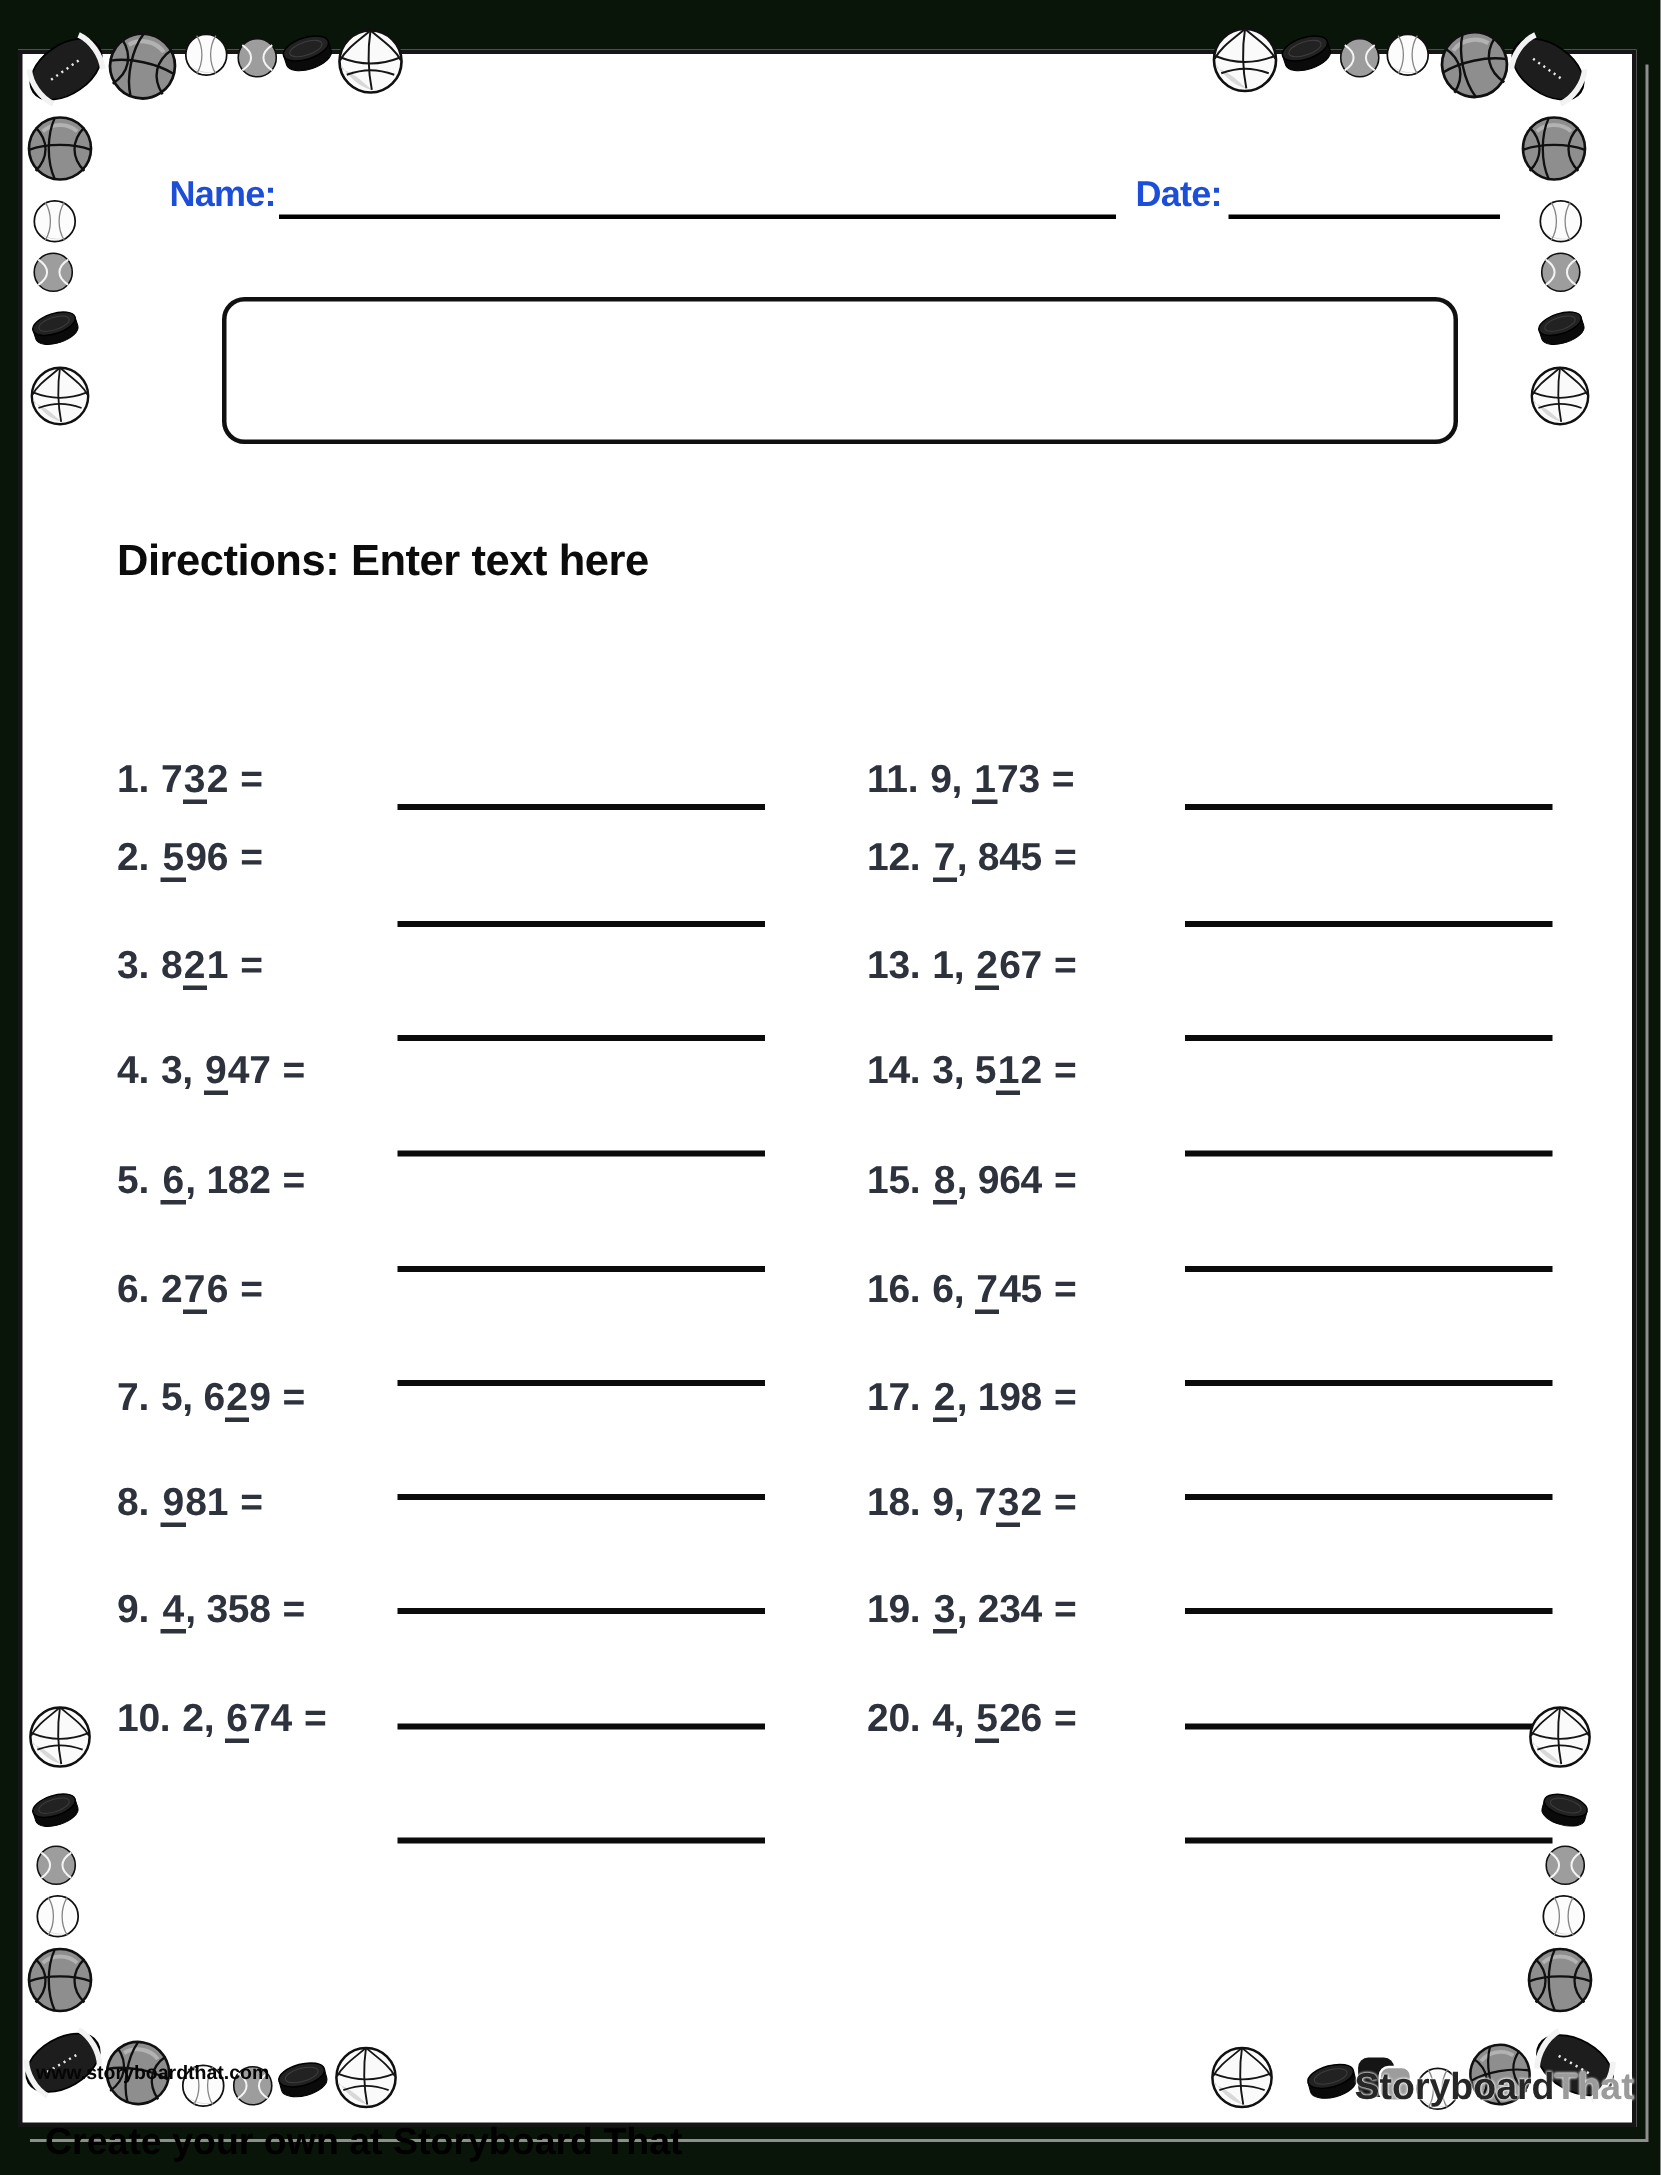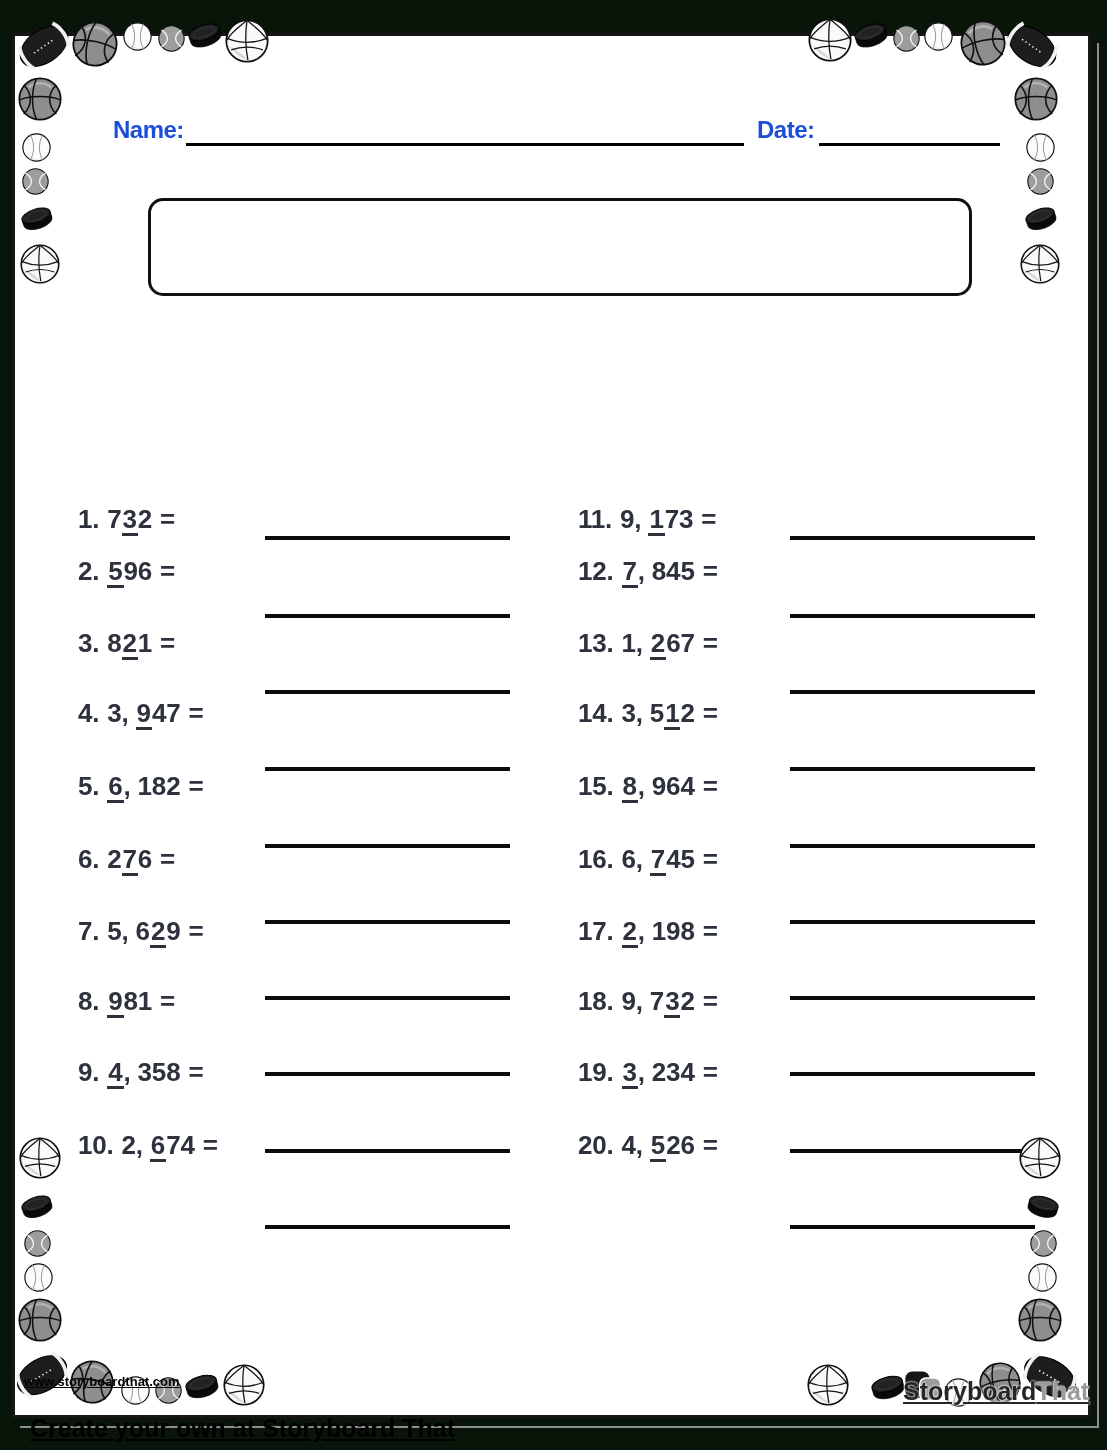--- a/index.html
+++ b/index.html
@@ -61,21 +61,21 @@
   }
   .p-num{margin-right:8px;}
   .p-eq{margin-left:8px;}
   .u{
     display:inline-block;line-height:1;
     border-bottom:3.5px solid #2d323c;padding:0 1px 1px 1px;
   }
   .answer-line{height:0;border-top:4px solid #0b0b0b;width:245px;}
 
   
-  .overlay{position:absolute;z-index:40;white-space:nowrap;text-decoration:underline;}
+  .overlay{position:absolute;z-index:40;white-space:nowrap;}
   .watermark{
     left:24px;top:1374px;font-size:13px;font-weight:bold;color:#050505;
   }
   .brand{
     left:903px;top:1377px;font-size:25px;font-weight:bold;color:#262626;
     text-shadow:0 0 2px #ffffff,0 0 2px #ffffff;
   }
   .brand .lt{color:#9b9b9b;}
   .tagline{
     left:30px;top:1414px;font-size:25px;font-weight:bold;color:#000000;
@@ -138,20 +138,21 @@
 </svg>
 
 <div class="page">
   <div class="name-label">Name:</div>
   <div class="write-line name-line"></div>
   <div class="date-label">Date:</div>
   <div class="write-line date-line"></div>
 
   <div class="title-box"></div>
 
+  <div class="directions">Directions: Enter text here</div>
 
 
   <div id="problems-layer">
       <div class="problem" style="left: 63px; top: 466px;"><span class="p-num" style="position: static;">1.</span><span style="position: static;">7</span><span class="u" style="position: static;">3</span><span style="position: static;">2</span><span class="p-eq" style="position: static;">=</span></div>
       <div class="answer-line" style="left: 250px; top: 500px;"></div>
       <div class="problem" style="left: 63px; top: 518px;"><span class="p-num" style="position: static;">2.</span><span style="position: static;"></span><span class="u" style="position: static;">5</span><span style="position: static;">96</span><span class="p-eq" style="position: static;">=</span></div>
       <div class="answer-line" style="left: 250px; top: 578px;"></div>
       <div class="problem" style="left: 63px; top: 590px;"><span class="p-num" style="position: static;">3.</span><span style="position: static;">8</span><span class="u" style="position: static;">2</span><span style="position: static;">1</span><span class="p-eq" style="position: static;">=</span></div>
       <div class="answer-line" style="left: 250px; top: 654px;"></div>
       <div class="problem" style="left: 63px; top: 660px;"><span class="p-num" style="position: static;">4.</span><span style="position: static;">3, </span><span class="u" style="position: static;">9</span><span style="position: static;">47</span><span class="p-eq" style="position: static;">=</span></div>

